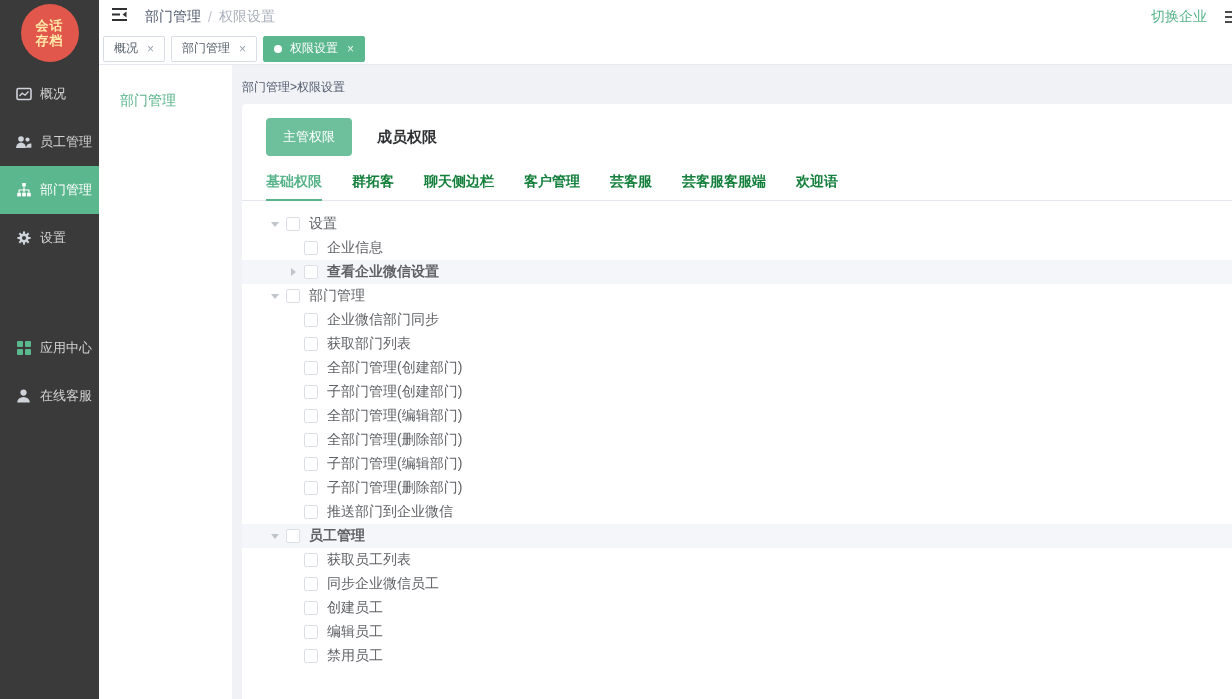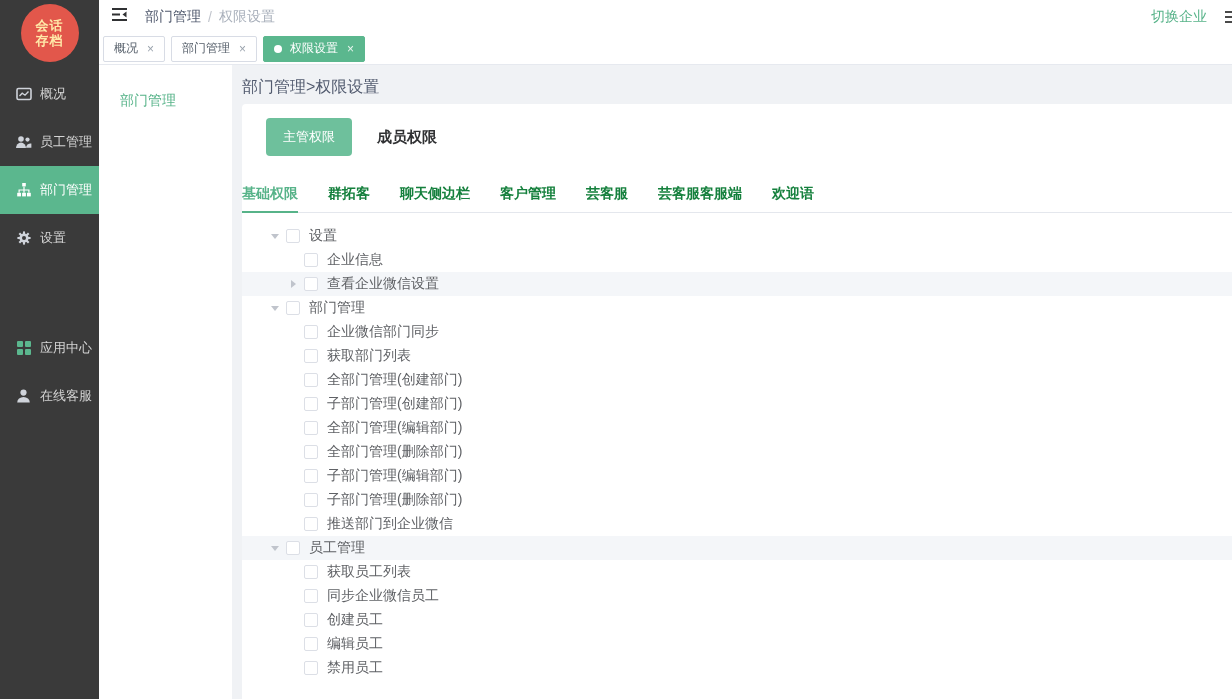--- a/index.html
+++ b/index.html
@@ -41,37 +41,37 @@
   .ptab.active { background:#5bb78e; border-color:#5bb78e; color:#fff; }
   .ptab.active .dot { width:8px; height:8px; border-radius:50%; background:#fff; margin-right:8px; }
   .ptab.active .close { color:#e9f6f0; }
 
   
   .content { position:absolute; top:65px; left:95px; right:0; bottom:0; display:flex; }
   .subpanel { width:137px; background:#fff; flex-shrink:0; }
   .subpanel-item { margin-top:27px; padding-left:25px; font-size:14px; color:#57b389; cursor:pointer; }
 
   .mainarea { flex:1; padding-left:10px; display:flex; flex-direction:column; overflow:hidden; }
-  .main-crumb { height:39px; line-height:44px; font-size:16px; color:#515a6e; }
+  .main-crumb { height:39px; line-height:44px; font-size:12px; color:#515a6e; }
   .card { flex:1; background:#fff; border-radius:4px 0 0 0; overflow:hidden; }
 
   .perm-types { padding:14px 0 0 24px; display:flex; align-items:center; }
   .perm-type-btn { padding:0 17px; height:38px; line-height:30px; background:#6ec09c; color:#fff;
     font-size:13px; border-radius:4px; border:none; cursor:pointer; }
   .perm-type-text { margin-left:25px; font-size:15px; color:#303133; font-weight:600; cursor:pointer; }
 
-  .perm-tabs { margin-top:29px; border-bottom:1px solid #e4e7ed; display:flex; }
+  .perm-tabs { margin-top:17px; padding-left:24px; border-bottom:1px solid #e4e7ed; display:flex; }
   .perm-tab { margin-right:30px; padding-bottom:9px; font-size:14px; color:#15803d; font-weight:600;
     position:relative; cursor:pointer; white-space:nowrap; }
   .perm-tab.active { color:#57b389; }
   .perm-tab.active::after { content:""; position:absolute; left:0; right:0; bottom:-1px; height:2px; background:#57b389; }
 
   .tree { margin-top:11px; }
   .tree-row { height:24px; display:flex; align-items:center; cursor:pointer; }
-  .tree-row.hl { background:#f4f6f9; }
+  .tree-row.hl { background:#f4f6f9;font-weight:bold; }
   .lvl0 { padding-left:22px; }
   .lvl1 { padding-left:40px; }
   .arrow-box { width:22px; display:flex; justify-content:center; flex-shrink:0; }
   .arr-down { width:0; height:0; border-left:4.5px solid transparent; border-right:4.5px solid transparent;
     border-top:5.5px solid #c0c4cc; }
   .arr-right { width:0; height:0; border-top:4.5px solid transparent; border-bottom:4.5px solid transparent;
     border-left:5.5px solid #c0c4cc; }
   .cbox { width:14px; height:14px; border:1px solid #dcdfe6; border-radius:2px; background:#fff;
     margin-right:9px; flex-shrink:0; }
   .tree-label { font-size:14px; color:#606266; white-space:nowrap; }

